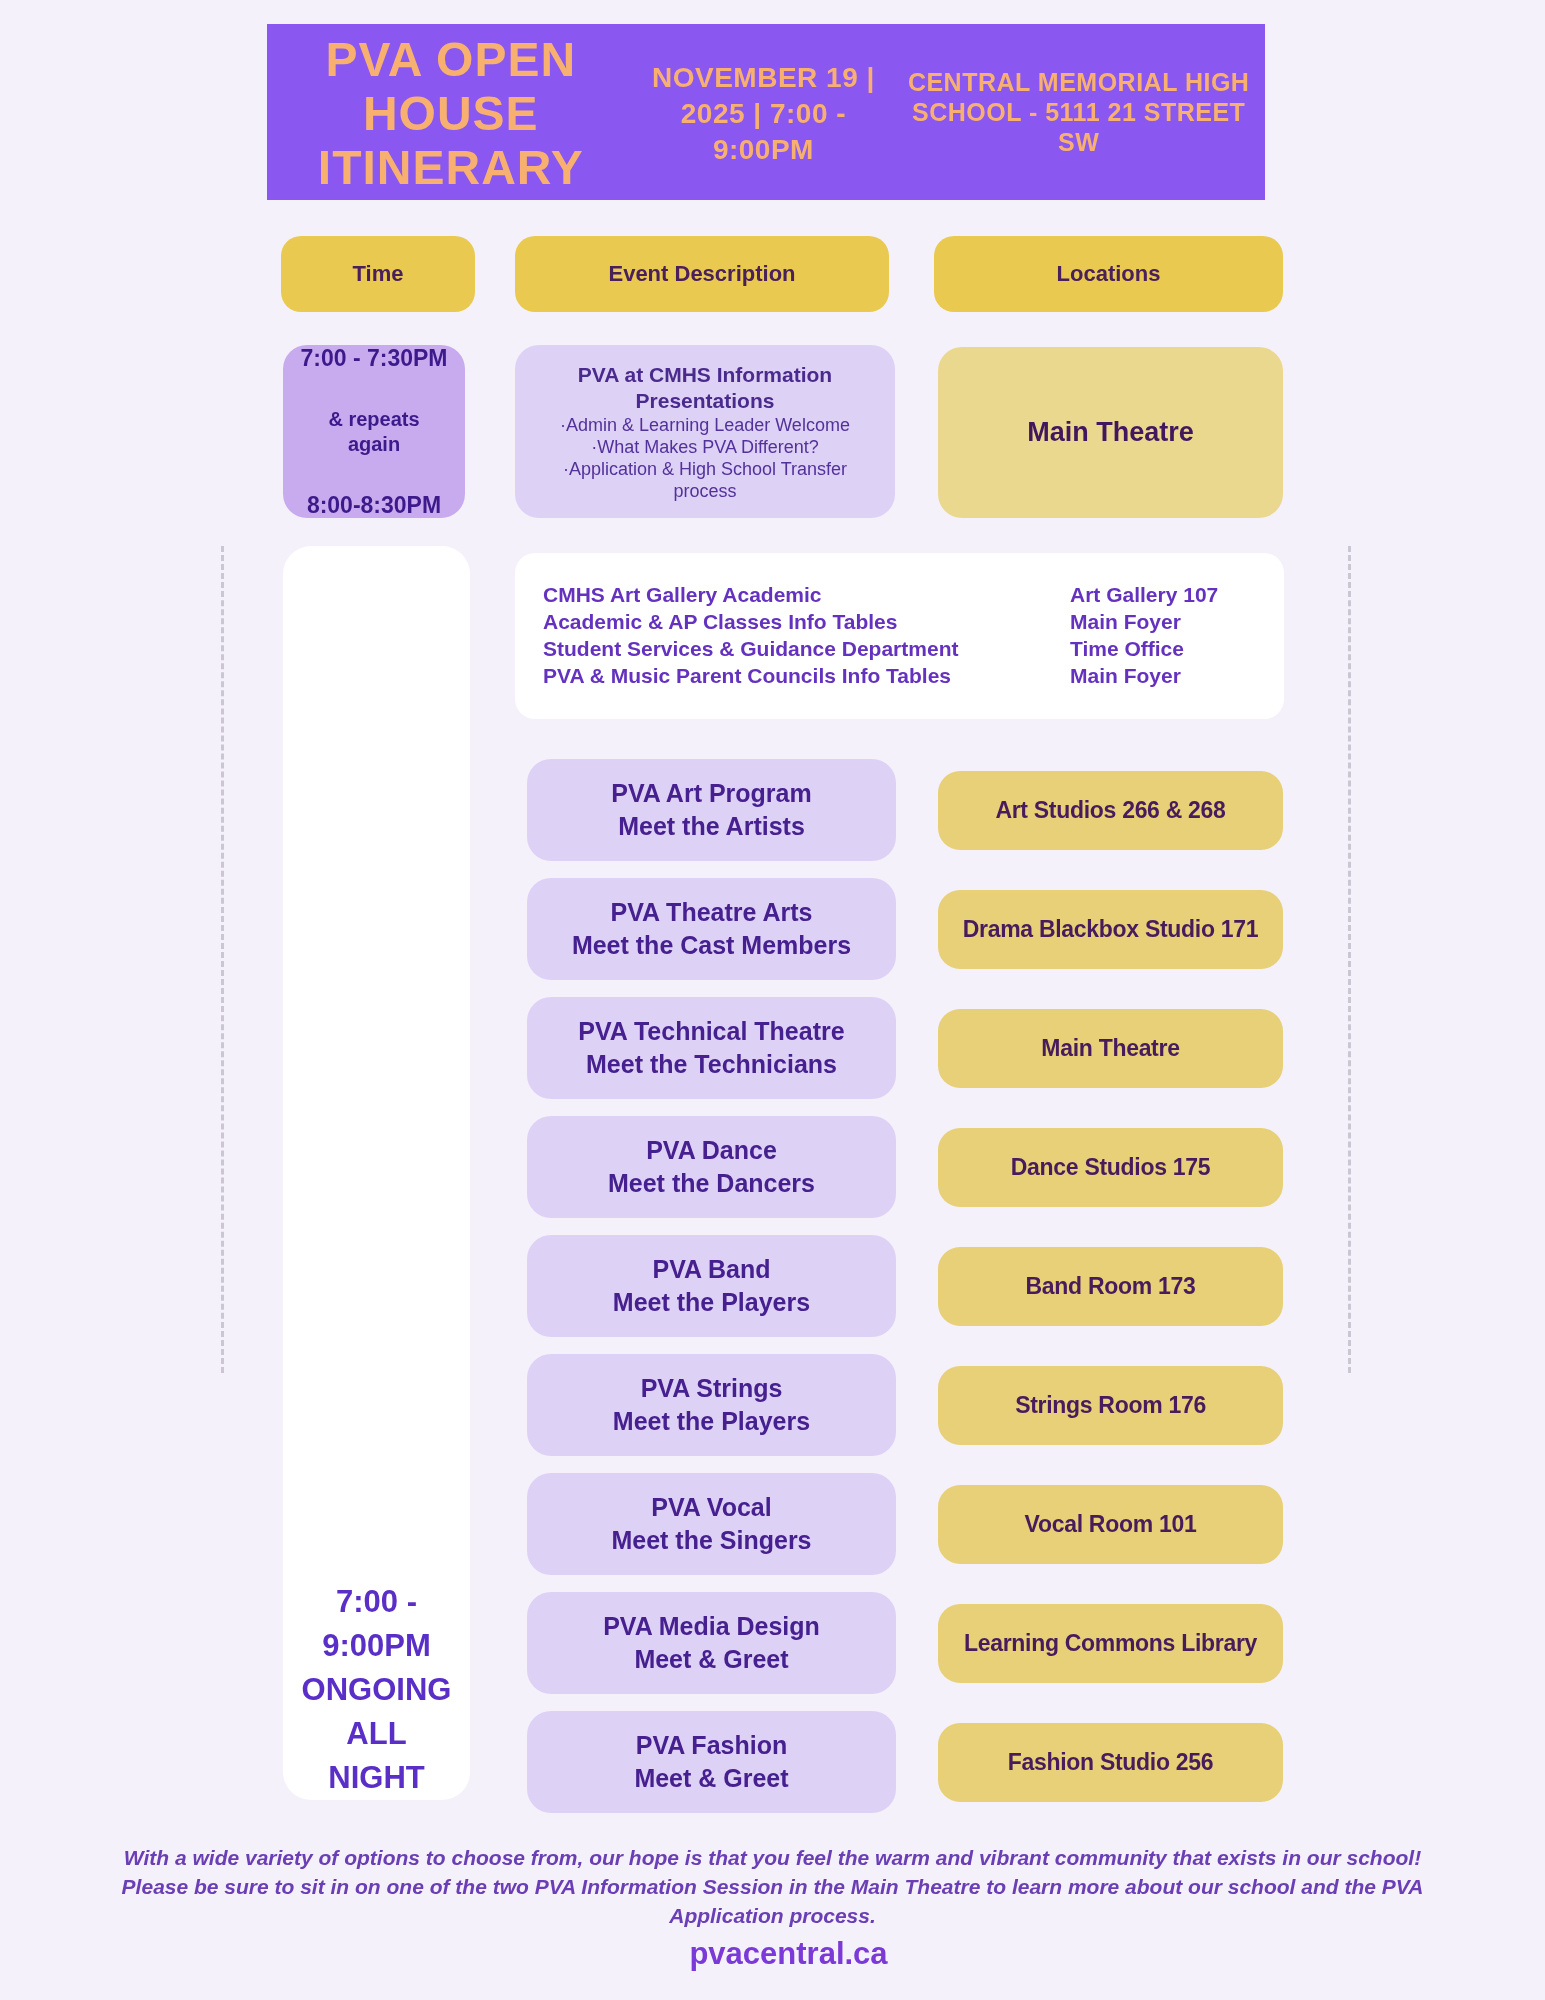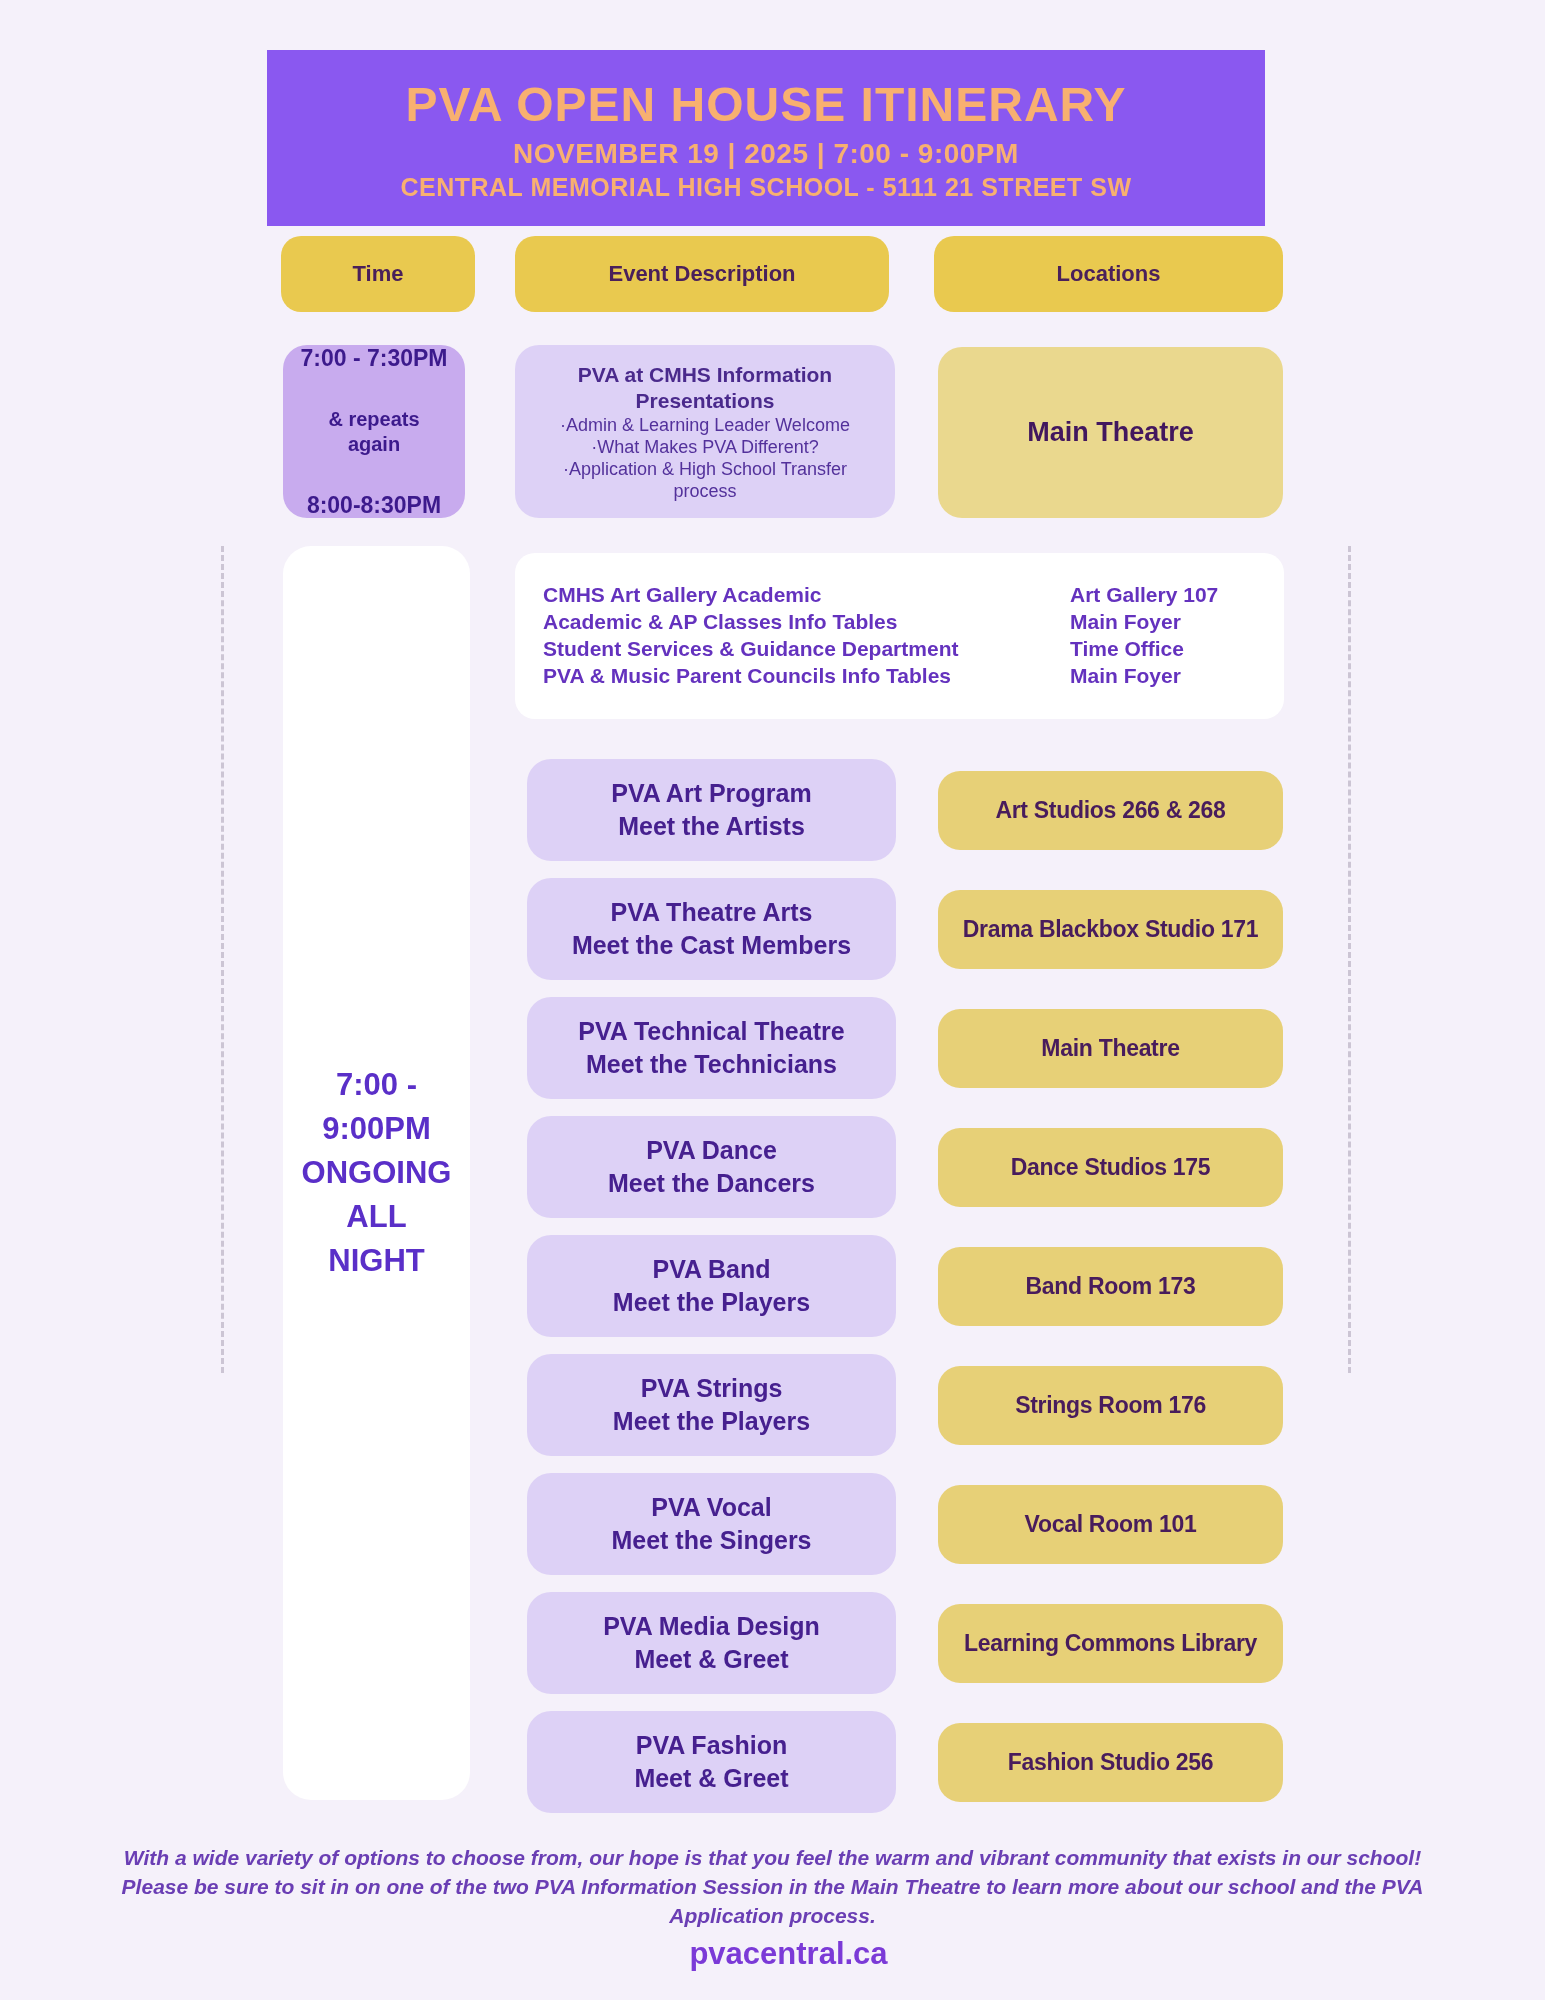--- a/index.html
+++ b/index.html
@@ -7,23 +7,23 @@
   body {
     font-family: "Liberation Sans", "DejaVu Sans", sans-serif;
     background: #f5f1fa;
     position: relative;
     overflow: hidden;
   }
   .abs { position: absolute; }
 
   
   .banner {
-    left: 267px; top: 50px; width: 998px; height: 176px;
+    left: 267px; top: 24px; width: 998px; height: 176px;
     background: #8a58f0;
-    display: flex; flex-direction: column; align-items: center; justify-content: center;
+    display: flex; flex-direction: row; align-items: center; justify-content: center;
     text-align: center; color: #f8b070;
   }
   .banner-title { font-size: 48px; font-weight: bold; letter-spacing: 1px; line-height: 54px; margin-top: 4px; }
   .banner-subtitle { font-size: 28px; font-weight: bold; letter-spacing: 0.5px; line-height: 36px; margin-top: 4px; }
   .banner-address { font-size: 25px; font-weight: bold; letter-spacing: 0.5px; line-height: 30px; }
 
   
   .col-head {
     top: 236px; height: 76px; background: #e9c94f; border-radius: 20px;
     display: flex; align-items: center; justify-content: center;
@@ -59,21 +59,21 @@
 
   
   .dash { top: 546px; height: 827px; width: 0; border-left: 3px dashed #ccc5d4; }
   .dash.left { left: 221px; }
   .dash.right { left: 1348px; }
 
   
   .ongoing-col {
     left: 283px; top: 546px; width: 187px; height: 1254px;
     background: #ffffff; border-radius: 28px;
-    display: flex; flex-direction: column; align-items: center; justify-content: center;
+    display: flex; flex-direction: column; align-items: center; justify-content: flex-end;
     text-align: center; color: #5a2fc8; font-weight: bold; font-size: 31px; line-height: 44px;
   }
 
   
   .info-box {
     left: 515px; top: 553px; width: 769px; height: 166px;
     background: #ffffff; border-radius: 20px;
     padding: 28px 28px 0 28px; color: #6432be;
   }
   .info-row { display: flex; font-weight: bold; font-size: 21px; line-height: 27px; }

